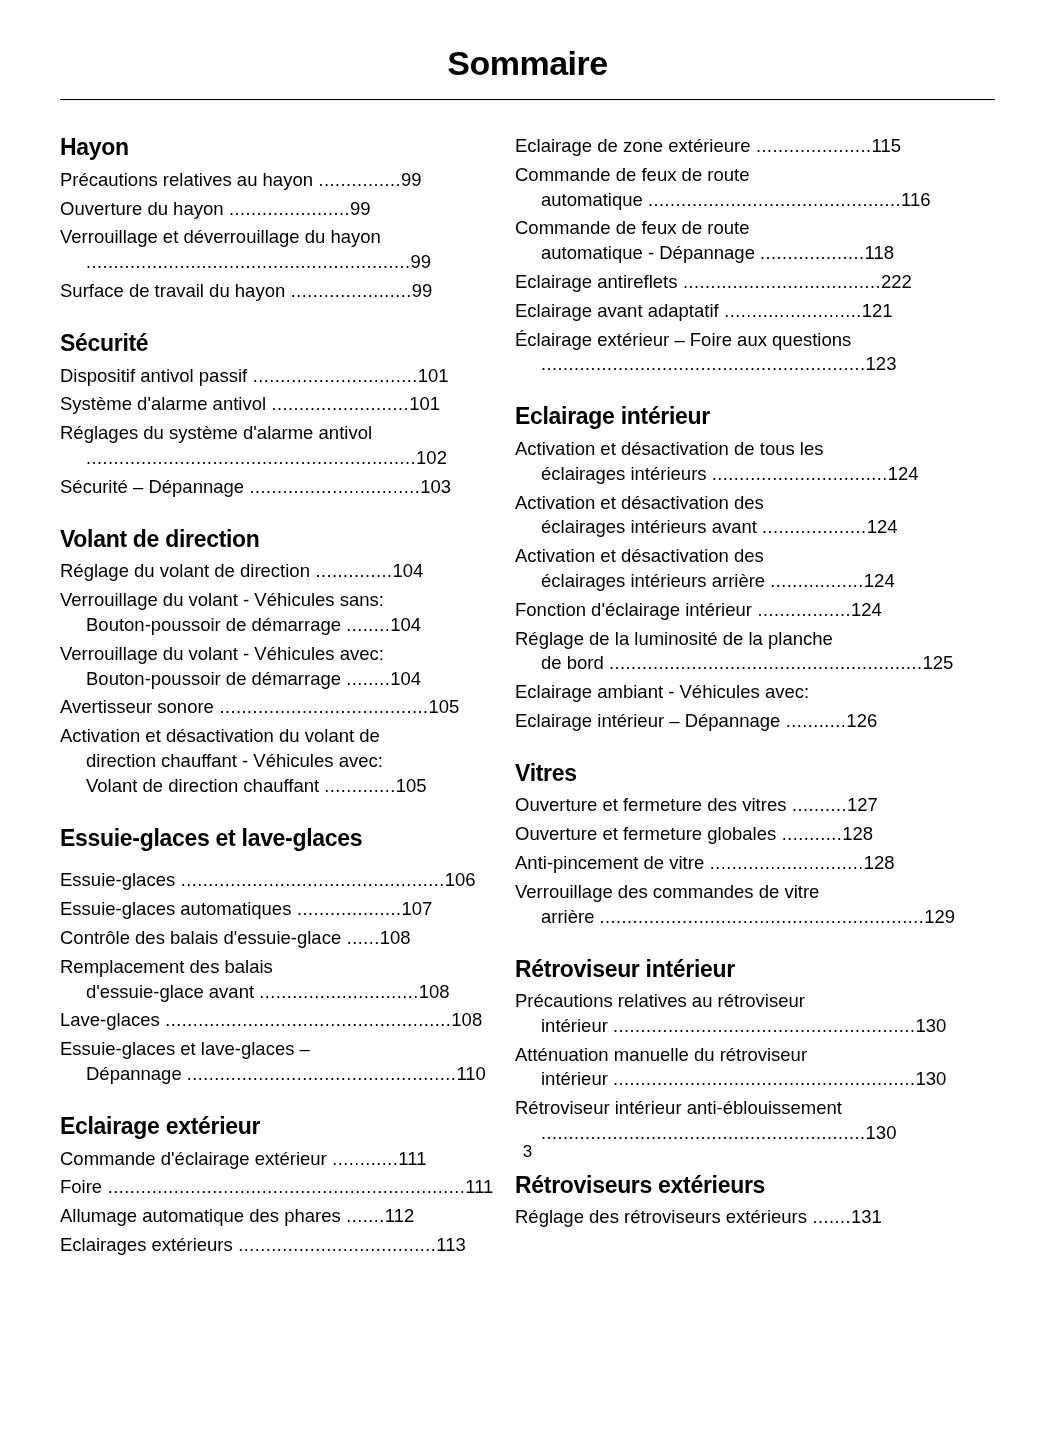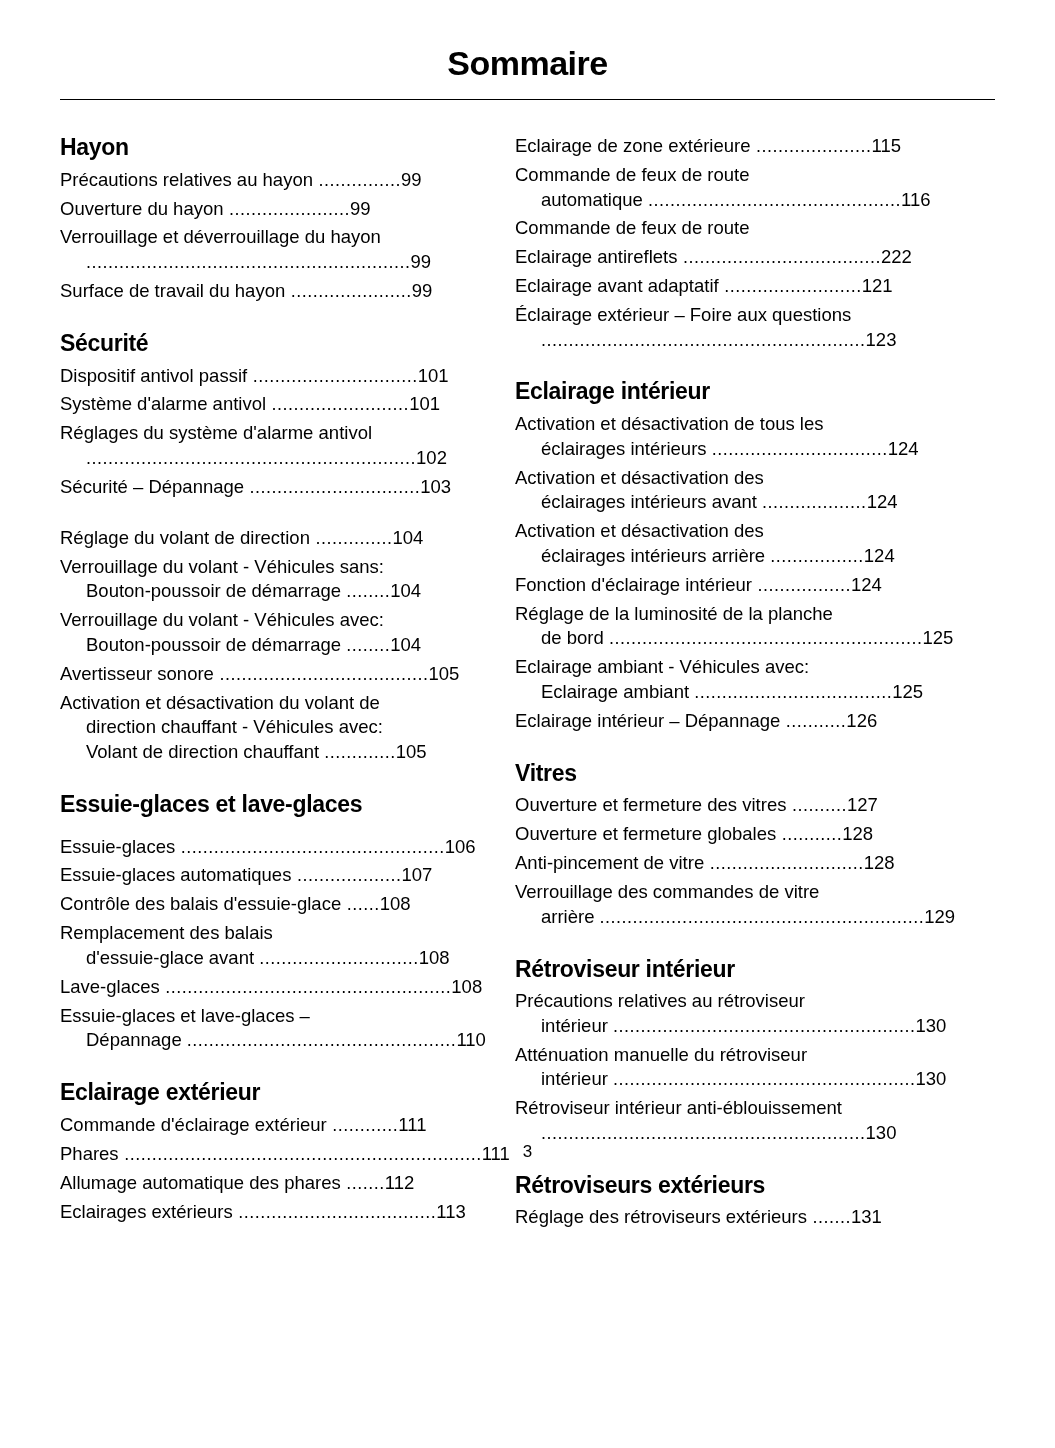--- a/index.html
+++ b/index.html
@@ -100,61 +100,62 @@
           <div class="entry"><span class="t">Surface de travail du hayon</span><span class="leader"> ......................</span><span class="pg">99</span></div>
         </div>
         <div class="section-block">
           <h2 class="section">Sécurité</h2>
           <div class="entry"><span class="t">Dispositif antivol passif</span><span class="leader"> ..............................</span><span class="pg">101</span></div>
           <div class="entry"><span class="t">Système d'alarme antivol</span><span class="leader"> .........................</span><span class="pg">101</span></div>
           <div class="entry"><span class="t">Réglages du système d'alarme antivol</span><span class="cont"><span class="leader">............................................................</span><span class="pg">102</span></span></div>
           <div class="entry"><span class="t">Sécurité – Dépannage</span><span class="leader"> ...............................</span><span class="pg">103</span></div>
         </div>
         <div class="section-block">
+          <h2 class="section">Volant de direction</h2>
           <div class="entry"><span class="t">Réglage du volant de direction</span><span class="leader"> ..............</span><span class="pg">104</span></div>
           <div class="entry"><span class="t">Verrouillage du volant - Véhicules sans:</span><span class="cont">Bouton-poussoir de démarrage <span class="leader">........</span><span class="pg">104</span></span></div>
           <div class="entry"><span class="t">Verrouillage du volant - Véhicules avec:</span><span class="cont">Bouton-poussoir de démarrage <span class="leader">........</span><span class="pg">104</span></span></div>
           <div class="entry"><span class="t">Avertisseur sonore</span><span class="leader"> ......................................</span><span class="pg">105</span></div>
           <div class="entry"><span class="t">Activation et désactivation du volant de</span><span class="cont">direction chauffant - Véhicules avec:</span><span class="cont">Volant de direction chauffant <span class="leader">.............</span><span class="pg">105</span></span></div>
         </div>
         <div class="section-block">
           <h2 class="section">Essuie-glaces et lave-glaces</h2>
           <div class="gap-after-head"></div>
           <div class="entry"><span class="t">Essuie-glaces</span><span class="leader"> ................................................</span><span class="pg">106</span></div>
           <div class="entry"><span class="t">Essuie-glaces automatiques</span><span class="leader"> ...................</span><span class="pg">107</span></div>
           <div class="entry"><span class="t">Contrôle des balais d'essuie-glace</span><span class="leader"> ......</span><span class="pg">108</span></div>
           <div class="entry"><span class="t">Remplacement des balais</span><span class="cont">d'essuie-glace avant <span class="leader">.............................</span><span class="pg">108</span></span></div>
           <div class="entry"><span class="t">Lave-glaces</span><span class="leader"> ....................................................</span><span class="pg">108</span></div>
           <div class="entry"><span class="t">Essuie-glaces et lave-glaces –</span><span class="cont">Dépannage <span class="leader">.................................................</span><span class="pg">110</span></span></div>
         </div>
         <div class="section-block">
           <h2 class="section">Eclairage extérieur</h2>
           <div class="entry"><span class="t">Commande d'éclairage extérieur</span><span class="leader"> ............</span><span class="pg">111</span></div>
-          <div class="entry"><span class="t">Phares</span><span class="leader"> .................................................................</span><span class="pg">111</span></div>
+          <div class="entry"><span class="t">Foire</span><span class="leader"> .................................................................</span><span class="pg">111</span></div>
           <div class="entry"><span class="t">Allumage automatique des phares</span><span class="leader"> .......</span><span class="pg">112</span></div>
           <div class="entry"><span class="t">Eclairages extérieurs</span><span class="leader"> ....................................</span><span class="pg">113</span></div>
         </div>
       </div>
     <div class="col" id="col-right">
         <div class="section-block">
           <div class="entry"><span class="t">Eclairage de zone extérieure</span><span class="leader"> .....................</span><span class="pg">115</span></div>
           <div class="entry"><span class="t">Commande de feux de route</span><span class="cont">automatique <span class="leader">..............................................</span><span class="pg">116</span></span></div>
-          <div class="entry"><span class="t">Commande de feux de route</span></div>
+          <div class="entry"><span class="t">Commande de feux de route</span><span class="cont">automatique - Dépannage <span class="leader">...................</span><span class="pg">118</span></span></div>
           <div class="entry"><span class="t">Eclairage antireflets</span><span class="leader"> ....................................</span><span class="pg">222</span></div>
           <div class="entry"><span class="t">Eclairage avant adaptatif</span><span class="leader"> .........................</span><span class="pg">121</span></div>
           <div class="entry"><span class="t">Éclairage extérieur – Foire aux questions</span><span class="cont"><span class="leader">...........................................................</span><span class="pg">123</span></span></div>
         </div>
         <div class="section-block">
           <h2 class="section">Eclairage intérieur</h2>
           <div class="entry"><span class="t">Activation et désactivation de tous les</span><span class="cont">éclairages intérieurs <span class="leader">................................</span><span class="pg">124</span></span></div>
           <div class="entry"><span class="t">Activation et désactivation des</span><span class="cont">éclairages intérieurs avant <span class="leader">...................</span><span class="pg">124</span></span></div>
           <div class="entry"><span class="t">Activation et désactivation des</span><span class="cont">éclairages intérieurs arrière <span class="leader">.................</span><span class="pg">124</span></span></div>
           <div class="entry"><span class="t">Fonction d'éclairage intérieur</span><span class="leader"> .................</span><span class="pg">124</span></div>
           <div class="entry"><span class="t">Réglage de la luminosité de la planche</span><span class="cont">de bord <span class="leader">.........................................................</span><span class="pg">125</span></span></div>
-          <div class="entry"><span class="t">Eclairage ambiant - Véhicules avec:</span><span class="cont">Eclairage ambiant <span class="leader">....................................</span><span class="pg">125</span></span></div>
+          <div class="entry"><span class="t">Eclairage ambiant - Véhicules avec:</span></div>
           <div class="entry"><span class="t">Eclairage intérieur – Dépannage</span><span class="leader"> ...........</span><span class="pg">126</span></div>
         </div>
         <div class="section-block">
           <h2 class="section">Vitres</h2>
           <div class="entry"><span class="t">Ouverture et fermeture des vitres</span><span class="leader"> ..........</span><span class="pg">127</span></div>
           <div class="entry"><span class="t">Ouverture et fermeture globales</span><span class="leader"> ...........</span><span class="pg">128</span></div>
           <div class="entry"><span class="t">Anti-pincement de vitre</span><span class="leader"> ............................</span><span class="pg">128</span></div>
           <div class="entry"><span class="t">Verrouillage des commandes de vitre</span><span class="cont">arrière <span class="leader">...........................................................</span><span class="pg">129</span></span></div>
         </div>
         <div class="section-block">

